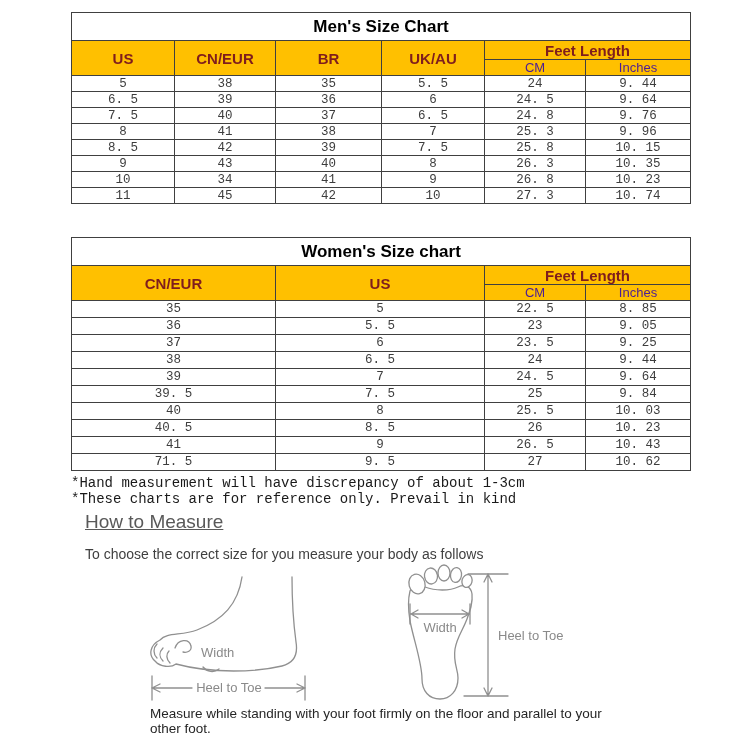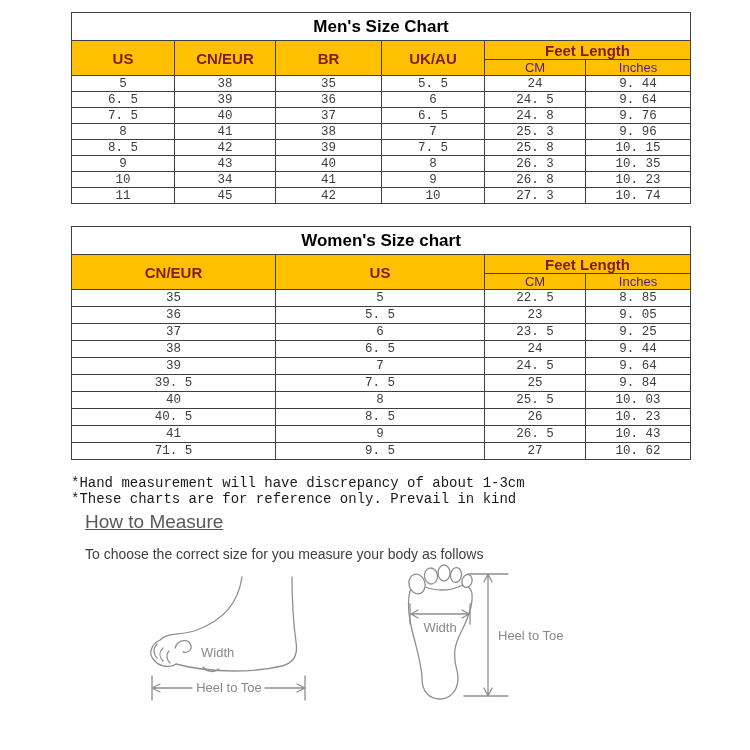--- a/index.html
+++ b/index.html
@@ -21,21 +21,21 @@
   }
   .page{position:absolute;left:0;top:0;width:616px;height:750px;background:#fff;}
 
   
   .size-table{
     position:absolute;left:71px;width:619px;
     border-collapse:collapse;table-layout:fixed;
     background:#fff;
   }
   .size-table.mens{top:12px;}
-  .size-table.womens{top:226px;padding-left:16px;}
+  .size-table.womens{top:237px;padding-left:16px;}
   .size-table th,.size-table td{
     border:1px solid var(--border);
     padding:0;text-align:center;vertical-align:middle;
     overflow:hidden;white-space:nowrap;
   }
   .title-row th{
     height:28px;background:#fff;
     font-family:"Liberation Sans",sans-serif;
     font-size:17px;font-weight:bold;color:var(--title-text);
   }
@@ -312,14 +312,15 @@
     <ellipse class="filled" cx="56" cy="18" rx="5.5" ry="7.5" transform="rotate(8 56 18)"></ellipse>
     <ellipse class="filled" cx="67" cy="24" rx="5" ry="6.5" transform="rotate(15 67 24)"></ellipse>
     <path d="M10,47 L10,67 M70,47 L70,67
              M11,57 L69,57 M11,57 L18,53 M11,57 L18,61 M69,57 L62,53 M69,57 L62,61"></path>
     <text x="40" y="75" text-anchor="middle">Width</text>
     <path d="M68,17 L108,17 M64,139 L108,139"></path>
     <path d="M88,17 L88,139 M88,17 L84,25 M88,17 L92,25 M88,139 L84,131 M88,139 L92,131"></path>
     <text x="98" y="83" text-anchor="start">Heel to Toe</text>
   </svg>
 
+  <div class="caption">Measure while standing with your foot firmly on the floor and parallel to your other foot.</div>
 
 </div>
 
 </body></html>

